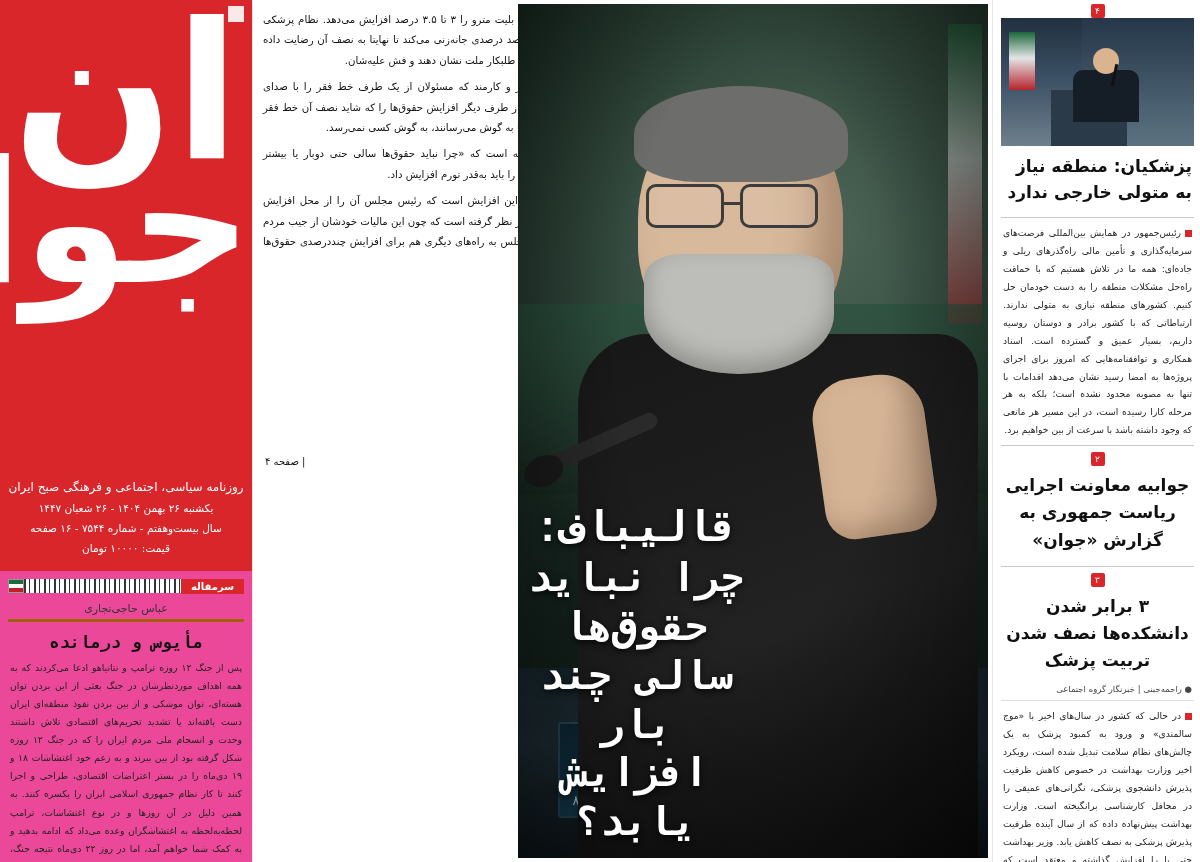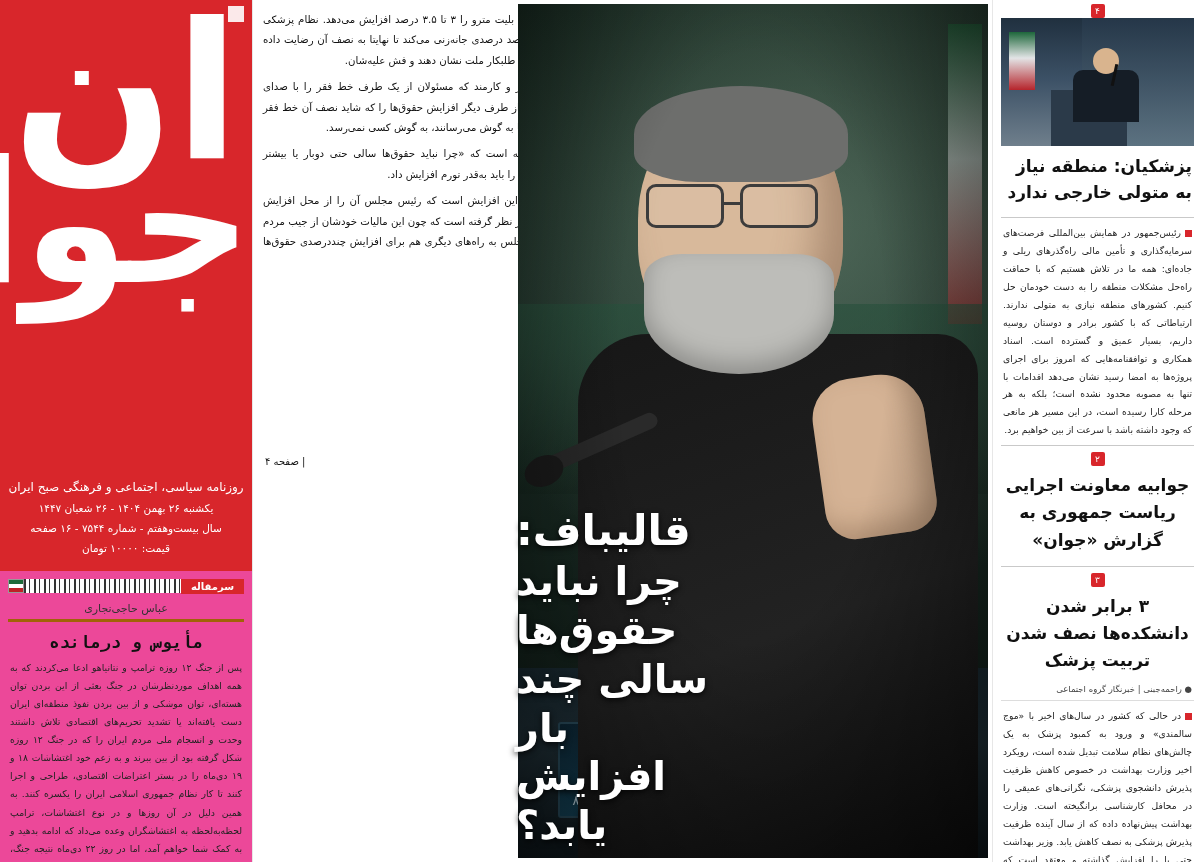--- a/index.html
+++ b/index.html
@@ -212,23 +212,24 @@
   .ph-vignette {
     position: absolute; inset: 0;
     background: radial-gradient(ellipse at 50% 40%, rgba(0,0,0,0) 40%, rgba(0,0,0,.55) 100%);
   }
 
   .headline-box {
     position: absolute;
     right: 236px;
     bottom: 12px;
     width: 240px;
-    text-align: left;
+    text-align: center;
     direction: rtl;
     z-index: 5;
+    font-family: Liberation Mono, monospace;
   }
   .headline-kicker {
     font-size: 42px;
     font-weight: bold;
     color: #fff;
     line-height: 1.18;
     text-shadow: 0 2px 6px rgba(0,0,0,.85);
     margin: 0 0 2px 0;
   }
   .headline-main {

